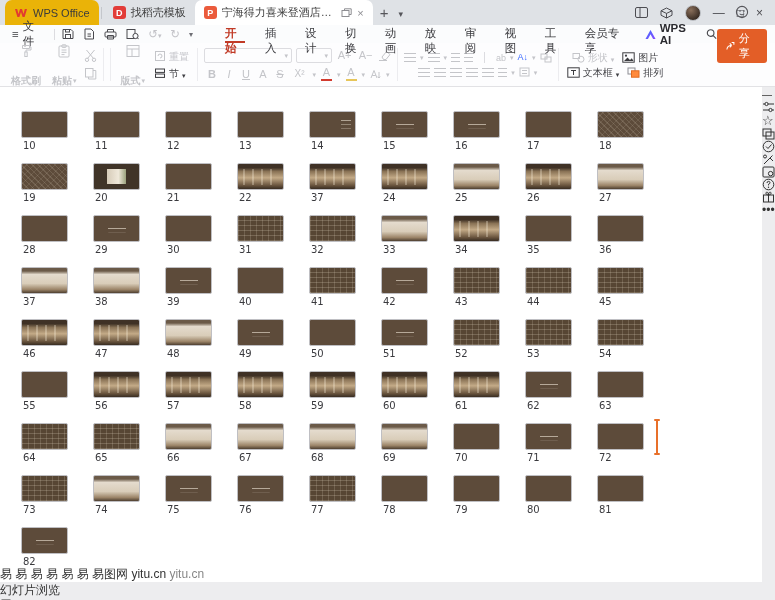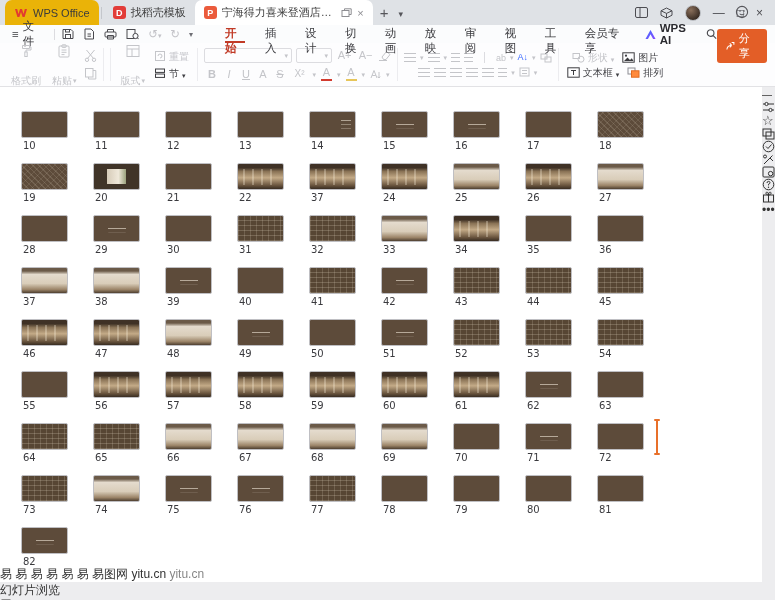--- a/index.html
+++ b/index.html
@@ -34,21 +34,21 @@
   .mtab.active { color:#c13a26; font-weight:bold; }
   .mtab.active::after { content:""; position:absolute; left:10px; right:10px; bottom:0; height:2px; background:#c13a26; }
   .wpsai { display:flex; align-items:center; gap:4px; margin-left:10px; font-weight:bold; color:#2b2b30; }
   .mb-right { margin-left:auto; display:flex; align-items:center; gap:10px;flex-direction:column; }
   .share-btn { display:flex; align-items:center; gap:4px; background:#e35e27; color:#fff; border-radius:3px; padding:2px 9px; font-size:11px; }
 
   
   .ribbon { height:44px; background:#fdfdfe; border-bottom:1px solid #e2e2e5; display:flex; align-items:center; padding:0 4px; font-size:10px; color:#3f3f43; overflow:hidden; }
   .rgroup { display:flex; align-items:center; gap:3px; padding:0 3px; flex:0 0 auto; }
   .gsep { width:1px; height:33px; background:#ececef; margin:0 3px; flex:0 0 auto; }
-  .bigbtn { display:flex; flex-direction:column; align-items:center; justify-content:center; gap:18px; padding:2px 4px; border-radius:3px; line-height:1; white-space:nowrap; }
+  .bigbtn { display:flex; flex-direction:column; align-items:center; justify-content:center; gap:18px; padding:2px 4px; border-radius:3px; line-height:1; white-space:nowrap;font-weight:bold; }
   .lblrow { display:flex; align-items:center; gap:1px; }
   .caret { font-size:7px; line-height:1; }
   .disabled { color:#c4c5c9; }
   .smallcol { display:flex; flex-direction:column; gap:5px; }
   .smallbtn { display:flex; align-items:flex-end; gap:3px; padding:0 2px; white-space:nowrap; line-height:1; }
   .fontgrp { display:flex; flex-direction:column; gap:4px; }
   .frow { display:flex; align-items:center; gap:4px; }
   .selbox { width:88px; height:15px; border:1px solid #dcdce0; border-radius:2px; display:flex; align-items:center; justify-content:flex-end; padding:0 3px; color:#c4c5c9; }
   .selbox.size { width:36px; }
   .ltr { width:13px; text-align:center; font-size:11px; line-height:1; }

